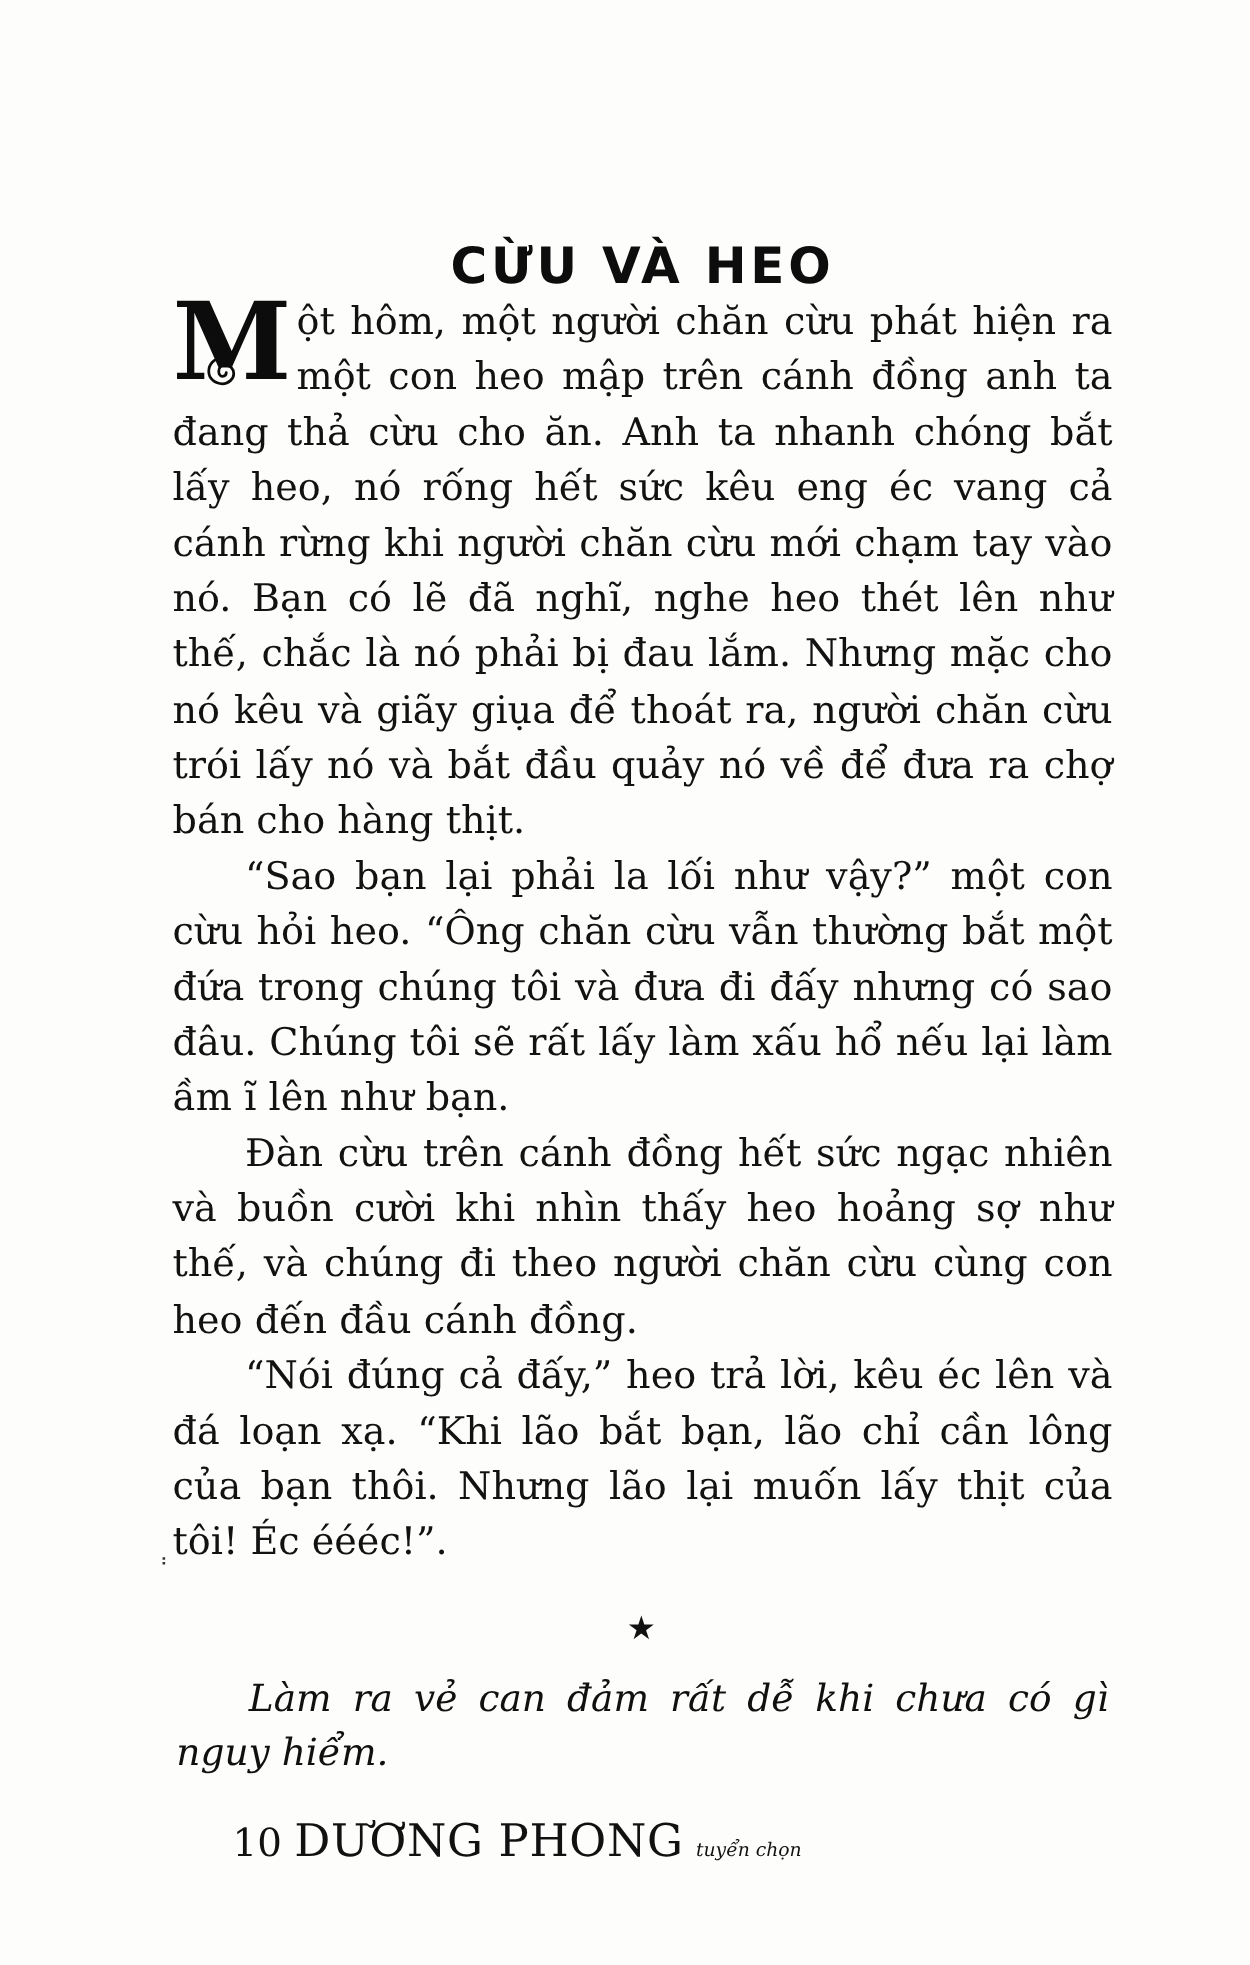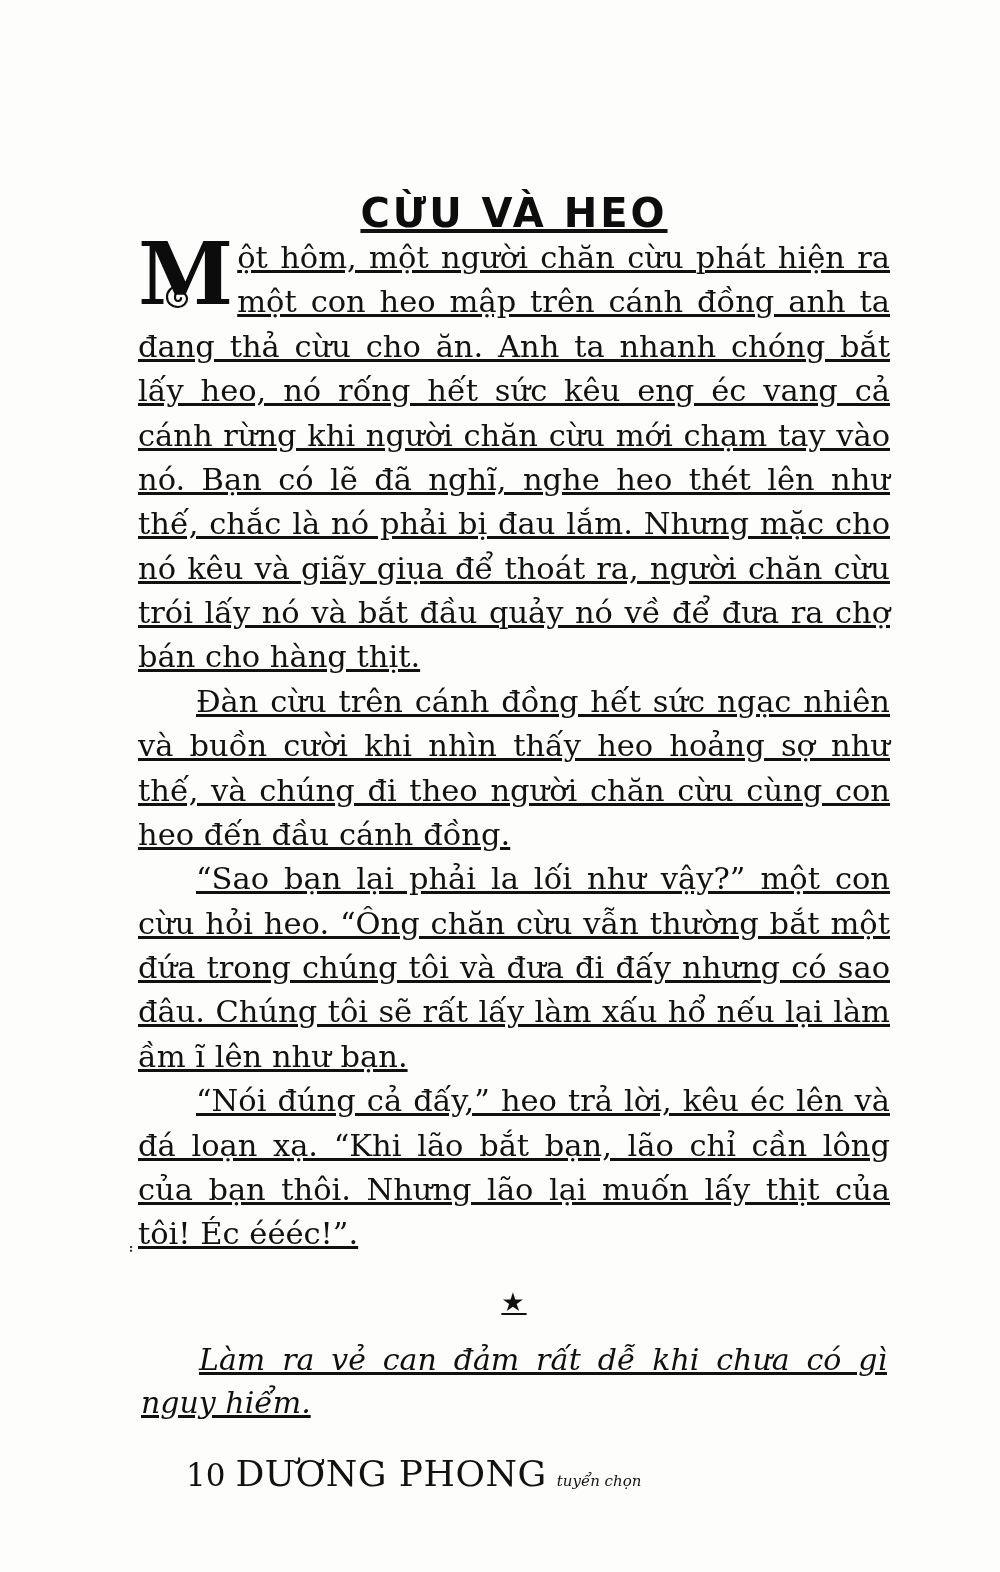--- a/index.html
+++ b/index.html
@@ -19,21 +19,20 @@
     position: absolute;
     inset: 0;
     background: #fdfdfb;
   }
   .content {
     position: absolute;
     left: 138px;
     top: 0;
     width: 752px;
     height: 1572px;
-    text-decoration: underline;
   }
   .story-title {
     margin: 0;
     padding-top: 190px;
     text-align: center;
     font-family: "DejaVu Sans", sans-serif;
     font-weight: 700;
     font-size: 40px;
     letter-spacing: 3px;
     color: #0d0d0d;
@@ -128,23 +127,23 @@
     <h1 class="story-title">CỪU VÀ HEO</h1>
 
     <div class="dropcap-wrap">
       <span class="dropcap">M</span>
       <svg class="swirl" viewBox="0 0 30 30">
         <path d="M15 4 C7 4 3 10 3 15 C3 21 8 25 14 25 C19 25 23 21 23 17 C23 13 20 10 16 10 C13 10 11 12 11 15 C11 17 12 19 14 19 C16 19 17 18 17 16" fill="none" stroke="#0c0c0c" stroke-width="2.2" stroke-linecap="round"></path>
       </svg>
       <p class="para first">ột hôm, một người chăn cừu phát hiện ra một con heo mập trên cánh đồng anh ta đang thả cừu cho ăn. Anh ta nhanh chóng bắt lấy heo, nó rống hết sức kêu eng éc vang cả cánh rừng khi người chăn cừu mới chạm tay vào nó. Bạn có lẽ đã nghĩ, nghe heo thét lên như thế, chắc là nó phải bị đau lắm. Nhưng mặc cho nó kêu và giãy giụa để thoát ra, người chăn cừu trói lấy nó và bắt đầu quảy nó về để đưa ra chợ bán cho hàng thịt.</p>
     </div>
 
+    <p class="para">“Sao bạn lại phải la lối như vậy?” một con cừu hỏi heo. “Ông chăn cừu vẫn thường bắt một đứa trong chúng tôi và đưa đi đấy nhưng có sao đâu. Chúng tôi sẽ rất lấy làm xấu hổ nếu lại làm ầm ĩ lên như bạn.</p>
+
     <p class="para">Đàn cừu trên cánh đồng hết sức ngạc nhiên và buồn cười khi nhìn thấy heo hoảng sợ như thế, và chúng đi theo người chăn cừu cùng con heo đến đầu cánh đồng.</p>
-
-    <p class="para">“Sao bạn lại phải la lối như vậy?” một con cừu hỏi heo. “Ông chăn cừu vẫn thường bắt một đứa trong chúng tôi và đưa đi đấy nhưng có sao đâu. Chúng tôi sẽ rất lấy làm xấu hổ nếu lại làm ầm ĩ lên như bạn.</p>
 
     <p class="para">“Nói đúng cả đấy,” heo trả lời, kêu éc lên và đá loạn xạ. “Khi lão bắt bạn, lão chỉ cần lông của bạn thôi. Nhưng lão lại muốn lấy thịt của tôi! Éc éééc!”.</p>
 
     <div class="divider">★</div>
 
     <p class="moral">Làm ra vẻ can đảm rất dễ khi chưa có gì nguy hiểm.</p>
   </div>
 
   <div class="tiny-mark">⠆</div>
 

